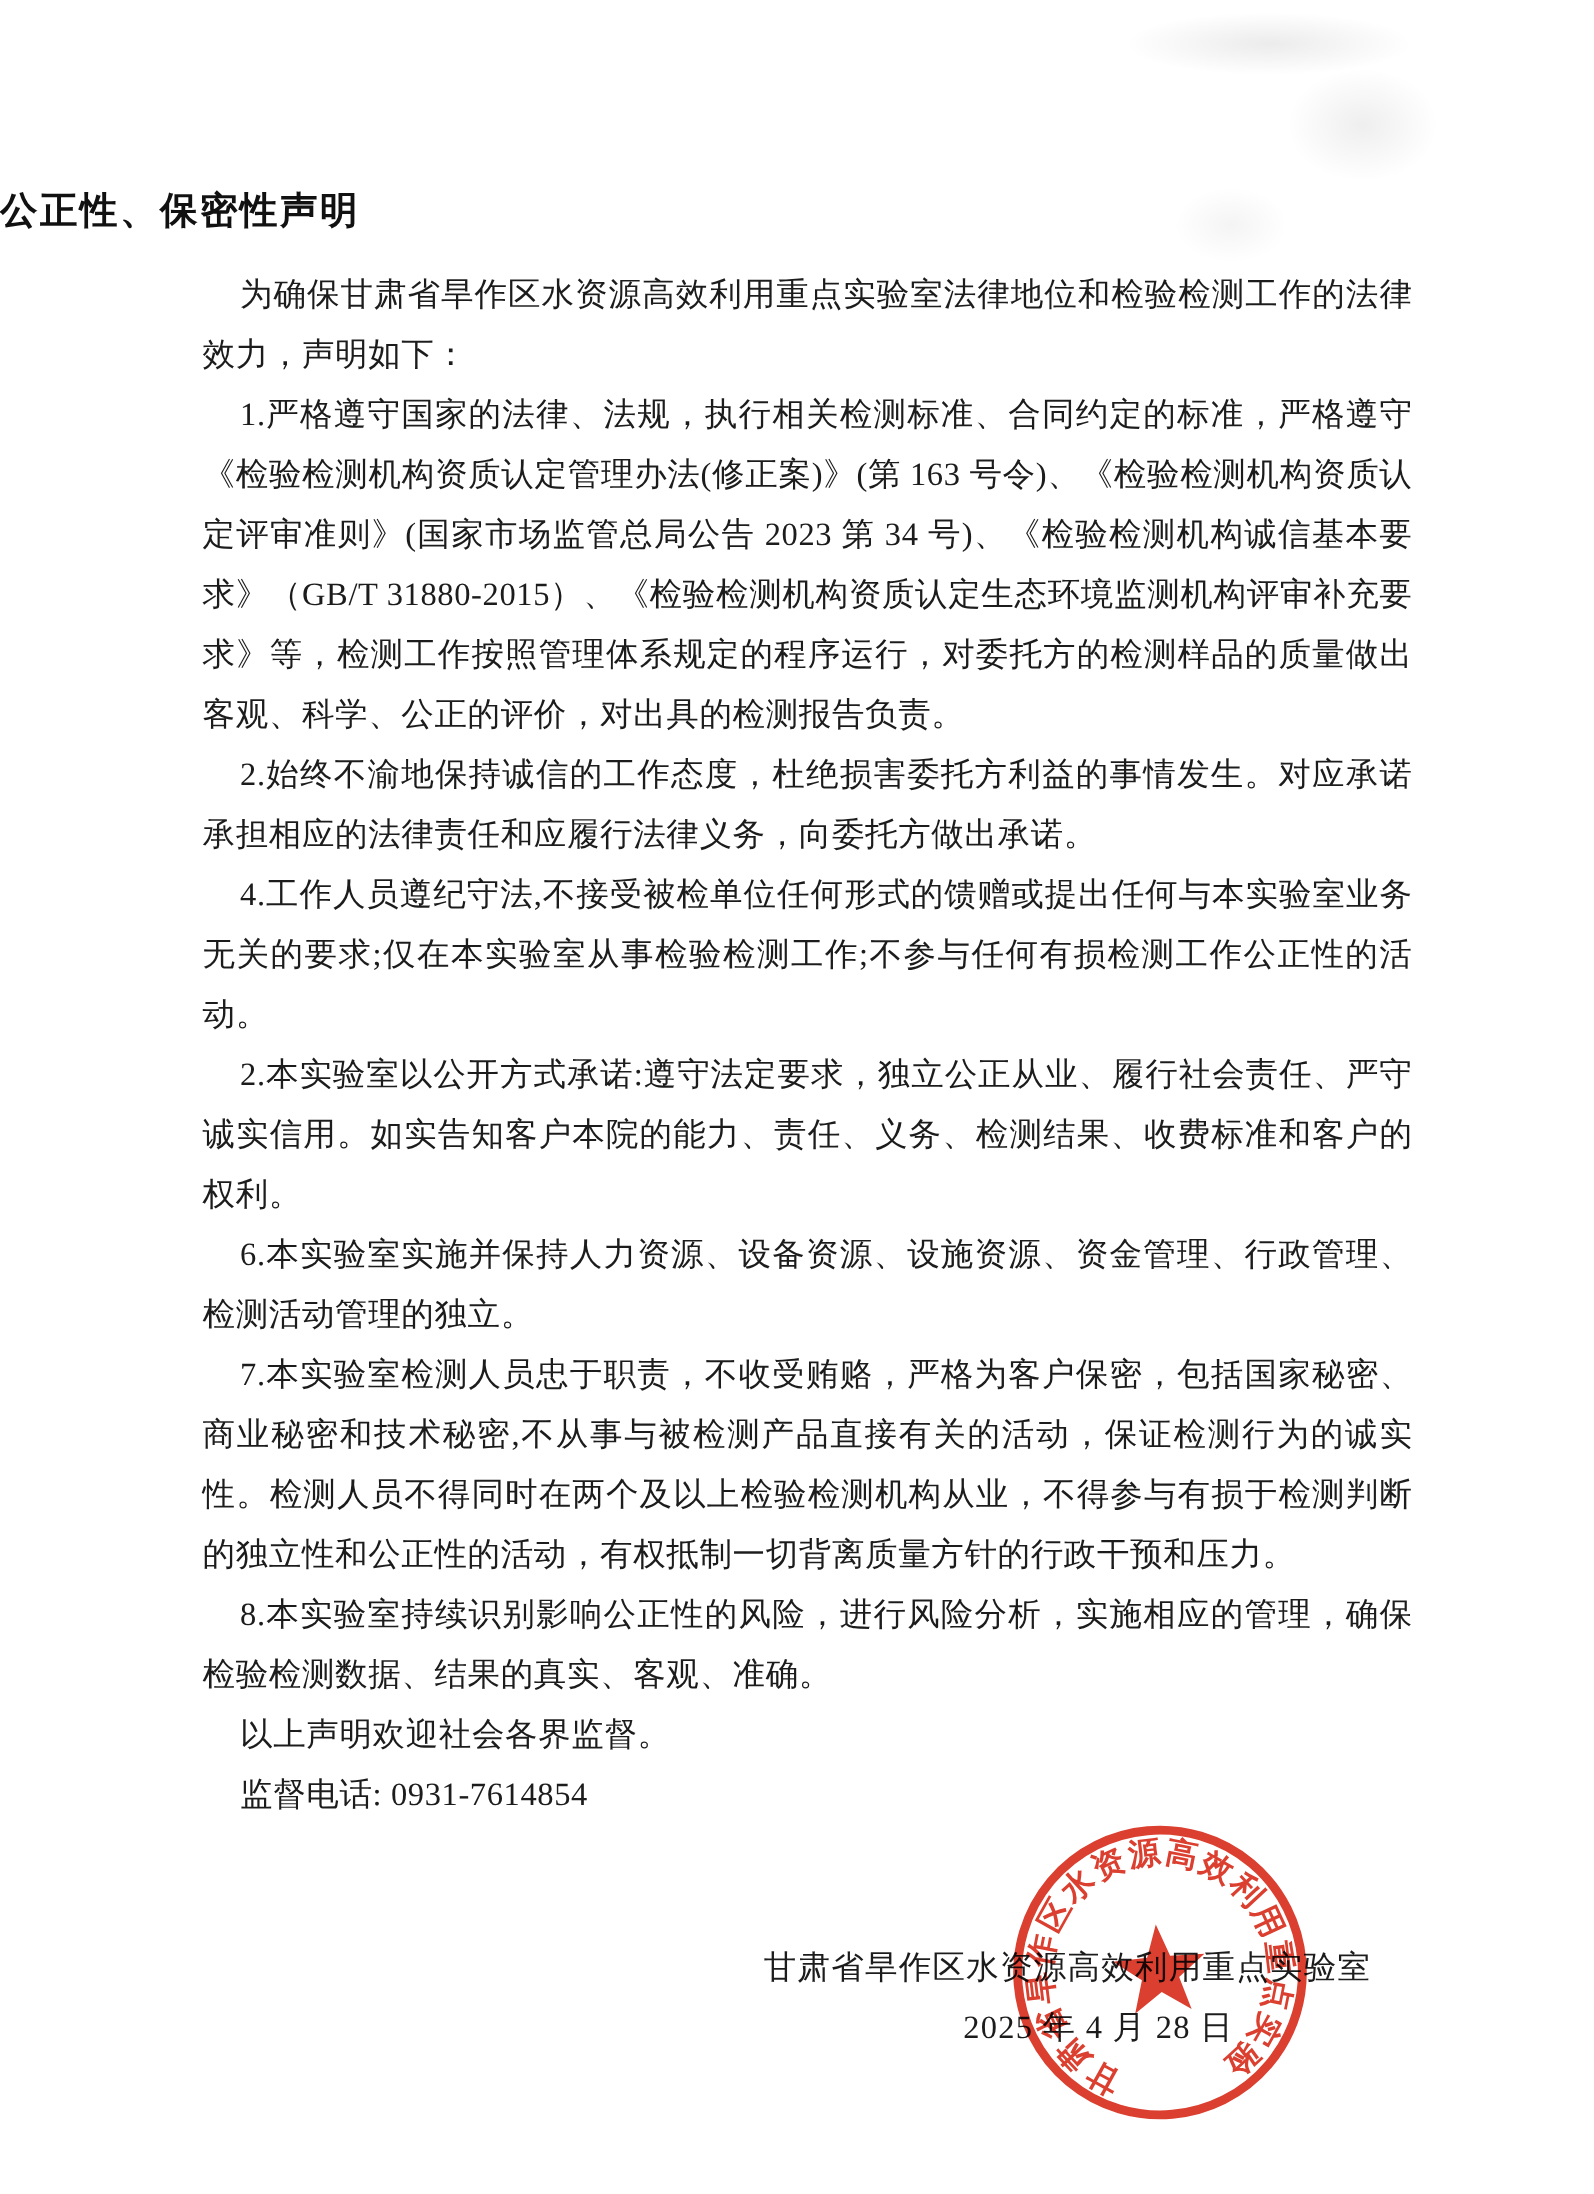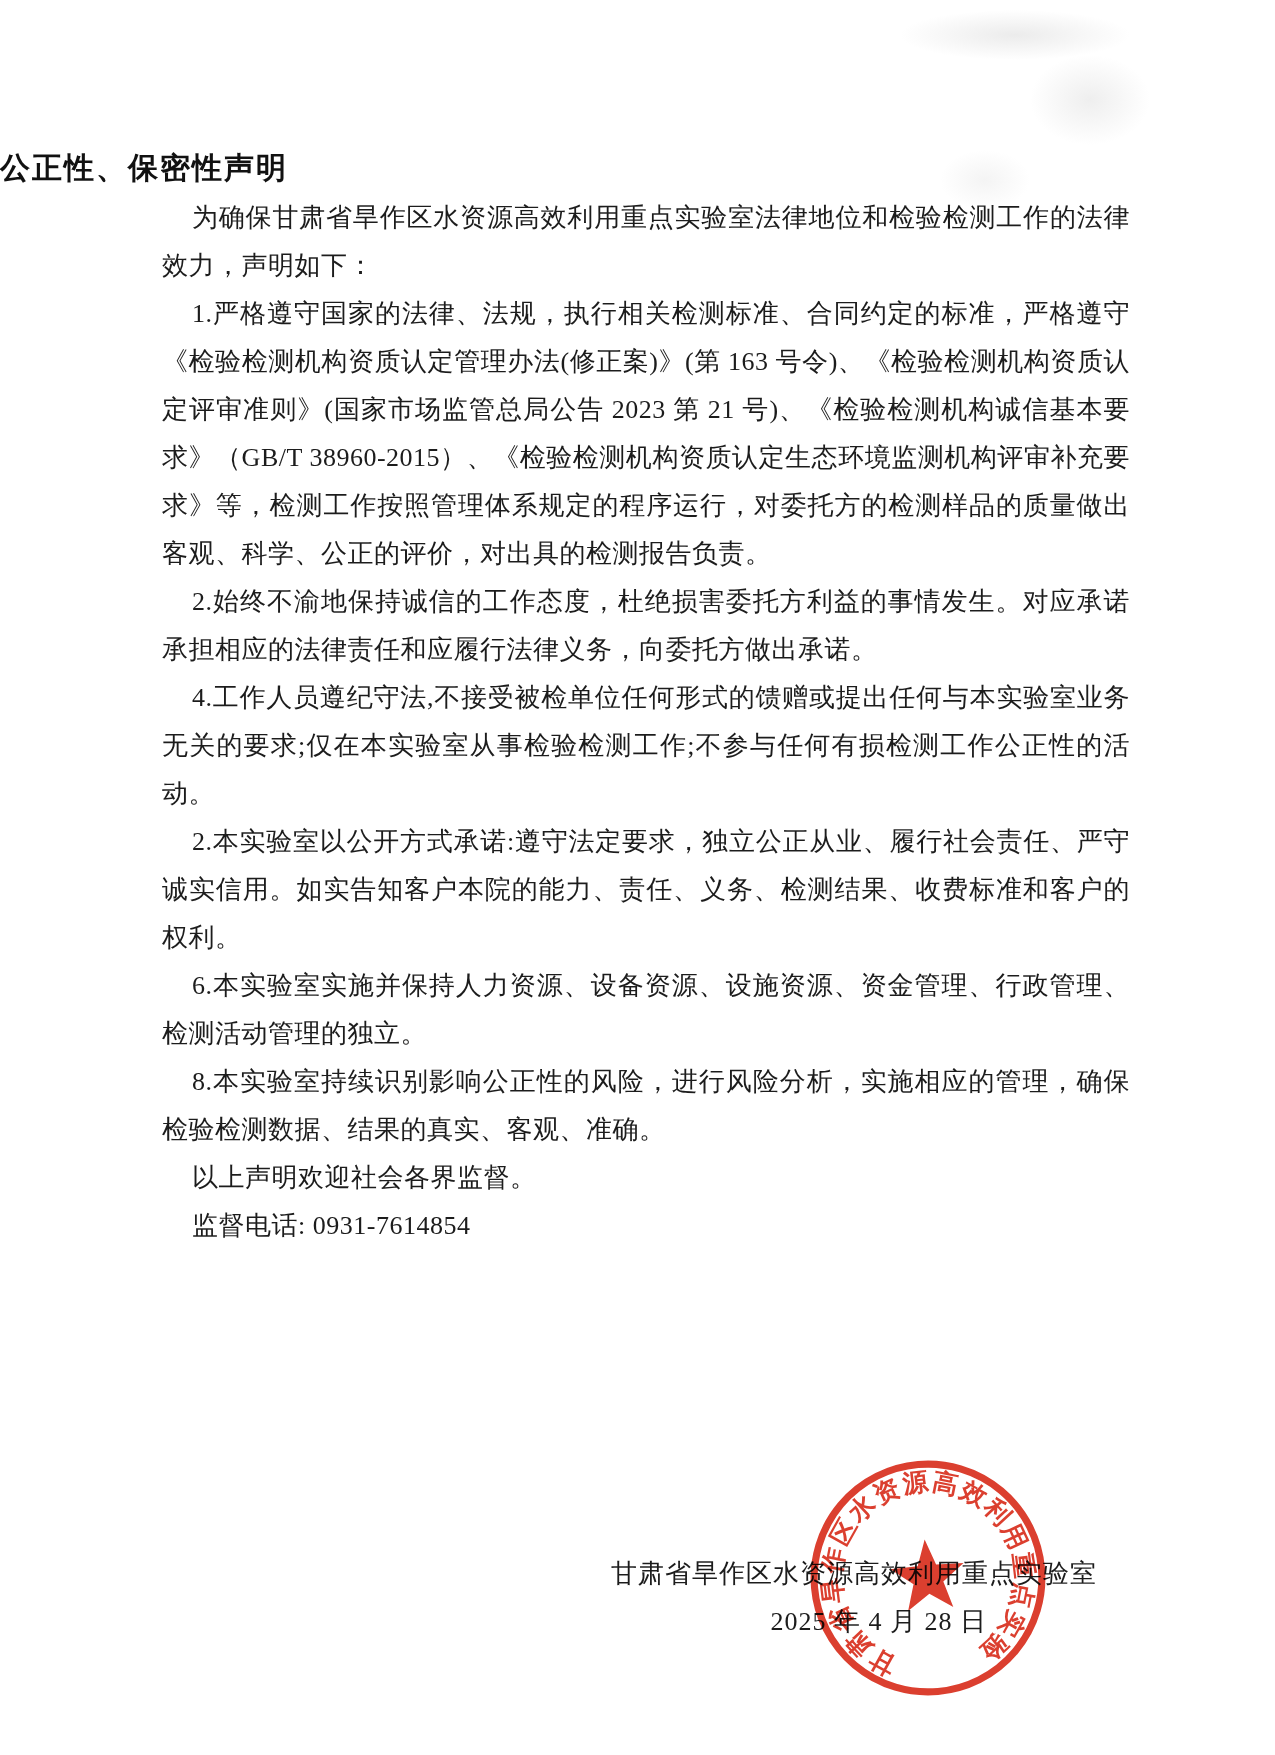--- a/index.html
+++ b/index.html
@@ -16,21 +16,21 @@
   .artifact.a2{left:1030px;top:55px;width:120px;height:90px;background:radial-gradient(closest-side,rgba(195,195,195,.28),rgba(255,255,255,0));}
   .artifact.a3{left:940px;top:150px;width:90px;height:60px;background:radial-gradient(closest-side,rgba(205,205,205,.22),rgba(255,255,255,0));}
 
   .title{
     position:absolute;top:148px;left:0;width:100%;
     text-align:left;
     font-family:"Liberation Sans","DejaVu Sans",sans-serif;
     font-weight:bold;font-size:30px;letter-spacing:2px;color:#111;
   }
   .body-text{
-    position:absolute;top:194px;left:162px;width:968px;
+    position:absolute;top:212px;left:162px;width:968px;
   }
   .body-text p{
     margin:0;padding:0;
     font-size:26px;line-height:48px;
     text-align:justify;
     text-indent:30px;
     letter-spacing:0.5px;
   }
   .sig-org{
     position:absolute;top:1556px;right:178px;
@@ -58,25 +58,26 @@
 <body>
 
 <div class="artifact a1"></div>
 <div class="artifact a2"></div>
 <div class="artifact a3"></div>
 
 <div class="title">公正性、保密性声明</div>
 
 <div class="body-text">
   <p>为确保甘肃省旱作区水资源高效利用重点实验室法律地位和检验检测工作的法律效力，声明如下：</p>
-  <p>1.严格遵守国家的法律、法规，执行相关检测标准、合同约定的标准，严格遵守《检验检测机构资质认定管理办法(修正案)》(第 163 号令)、《检验检测机构资质认定评审准则》(国家市场监管总局公告 2023 第 21 号)、《检验检测机构诚信基本要求》（GB/T 38960-2015）、《检验检测机构资质认定生态环境监测机构评审补充要求》等，检测工作按照管理体系规定的程序运行，对委托方的检测样品的质量做出客观、科学、公正的评价，对出具的检测报告负责。</p>
+  <p>1.严格遵守国家的法律、法规，执行相关检测标准、合同约定的标准，严格遵守《检验检测机构资质认定管理办法(修正案)》(第 163 号令)、《检验检测机构资质认定评审准则》(国家市场监管总局公告 2023 第 34 号)、《检验检测机构诚信基本要求》（GB/T 31880-2015）、《检验检测机构资质认定生态环境监测机构评审补充要求》等，检测工作按照管理体系规定的程序运行，对委托方的检测样品的质量做出客观、科学、公正的评价，对出具的检测报告负责。</p>
   <p>2.始终不渝地保持诚信的工作态度，杜绝损害委托方利益的事情发生。对应承诺承担相应的法律责任和应履行法律义务，向委托方做出承诺。</p>
   <p>4.工作人员遵纪守法,不接受被检单位任何形式的馈赠或提出任何与本实验室业务无关的要求;仅在本实验室从事检验检测工作;不参与任何有损检测工作公正性的活动。</p>
   <p>2.本实验室以公开方式承诺:遵守法定要求，独立公正从业、履行社会责任、严守诚实信用。如实告知客户本院的能力、责任、义务、检测结果、收费标准和客户的权利。</p>
   <p>6.本实验室实施并保持人力资源、设备资源、设施资源、资金管理、行政管理、检测活动管理的独立。</p>
+  <p>7.本实验室检测人员忠于职责，不收受贿赂，严格为客户保密，包括国家秘密、商业秘密和技术秘密,不从事与被检测产品直接有关的活动，保证检测行为的诚实性。检测人员不得同时在两个及以上检验检测机构从业，不得参与有损于检测判断的独立性和公正性的活动，有权抵制一切背离质量方针的行政干预和压力。</p>
   <p>8.本实验室持续识别影响公正性的风险，进行风险分析，实施相应的管理，确保检验检测数据、结果的真实、客观、准确。</p>
   <p>以上声明欢迎社会各界监督。</p>
   <p>监督电话: 0931-7614854</p>
 </div>
 
 <div class="sig-org">甘肃省旱作区水资源高效利用重点实验室</div>
 <div class="sig-date">2025 年 4 月 28 日</div>
 
 <svg class="stamp" viewBox="0 0 240 240" width="244" height="244">
   <circle class="stamp-ring" cx="120" cy="120" r="112"></circle>

